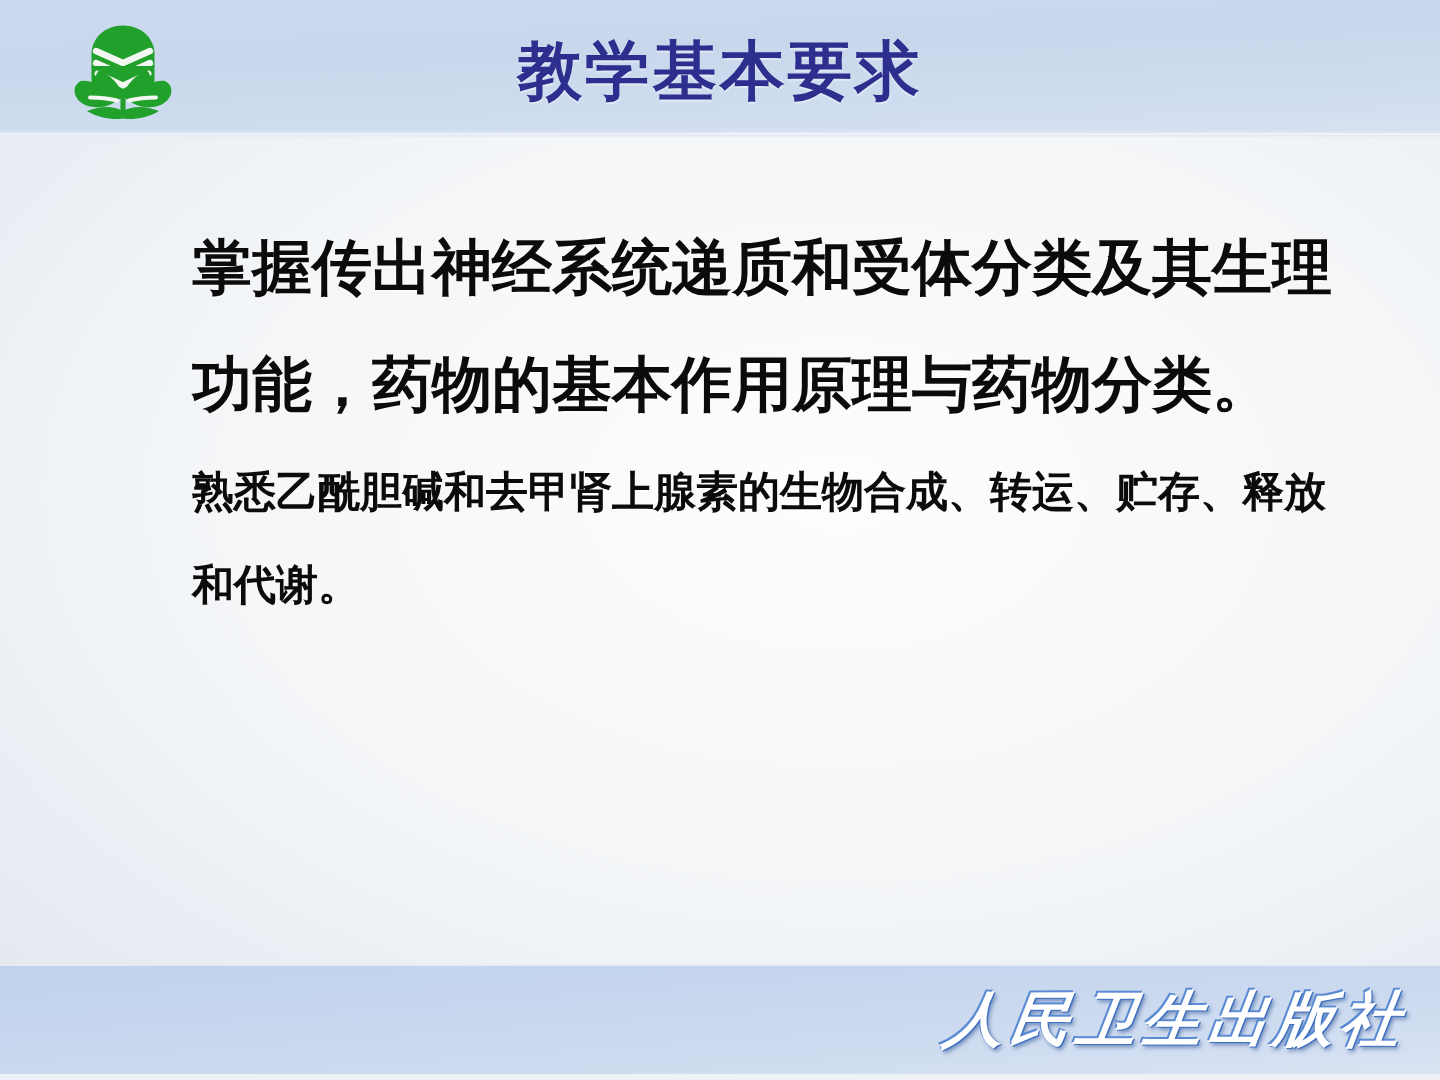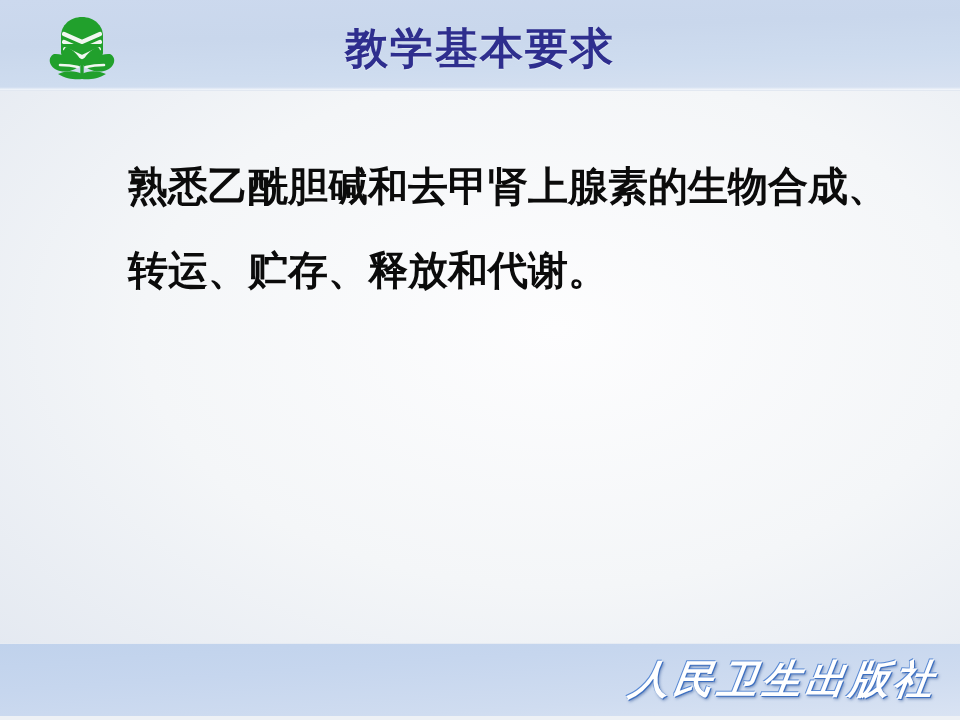--- a/index.html
+++ b/index.html
@@ -83,24 +83,25 @@
     font-weight: bold;
     text-align: left;
     text-shadow: 0 1px 0 rgba(255,255,255,0.35);
   }
   .para-1 {
     font-size: 40px;
     line-height: 78px;
     width: 770px;
   }
   .para-2 {
-    font-size: 40px;
-    line-height: 84px;
+    font-size: 28px;
+    line-height: 62px;
     width: 770px;
     margin-top: 4px;
+    font-family: Liberation Mono, monospace;
   }
   .para-3 {
     font-size: 36px;
     line-height: 70px;
     width: 770px;
     margin-top: 2px;
   }
 
   
   .footer-band {
@@ -178,20 +179,21 @@
       <g fill="none" stroke="#f2f7f1" stroke-width="2.6" stroke-linecap="round">
         <path d="M16 53 C23 53 30 54 34 55"></path>
         <path d="M60 53 C53 53 46 54 42 55"></path>
       </g>
     </svg>
   </div>
 
   <div class="slide-title">教学基本要求</div>
 
   <div class="body-area">
+    <p class="para para-1">掌握传出神经系统递质和受体分类及其生理功能，药物的基本作用原理与药物分类。</p>
     <p class="para para-2">熟悉乙酰胆碱和去甲肾上腺素的生物合成、转运、贮存、释放和代谢。</p>
   </div>
 
   <div class="footer-band">
     <div class="footer-mark">
       <span class="footer-wordmark">人民卫生出版社</span>
     </div>
   </div>
 
 </div>

